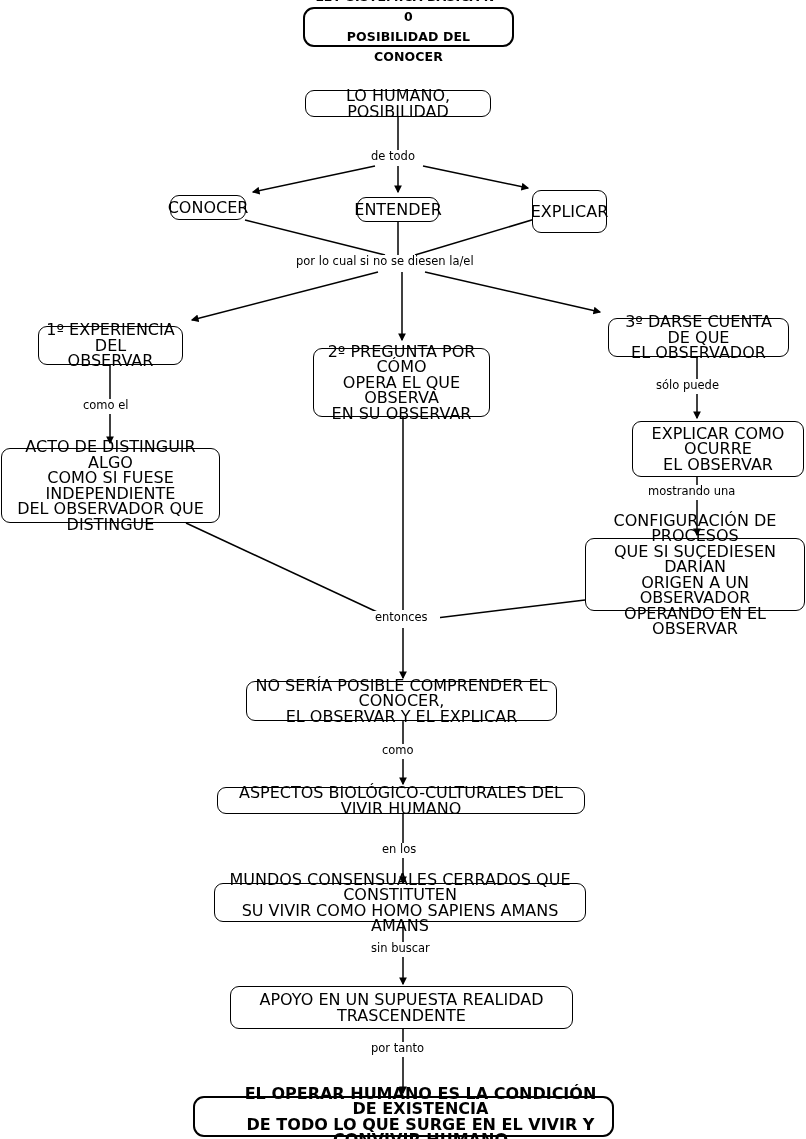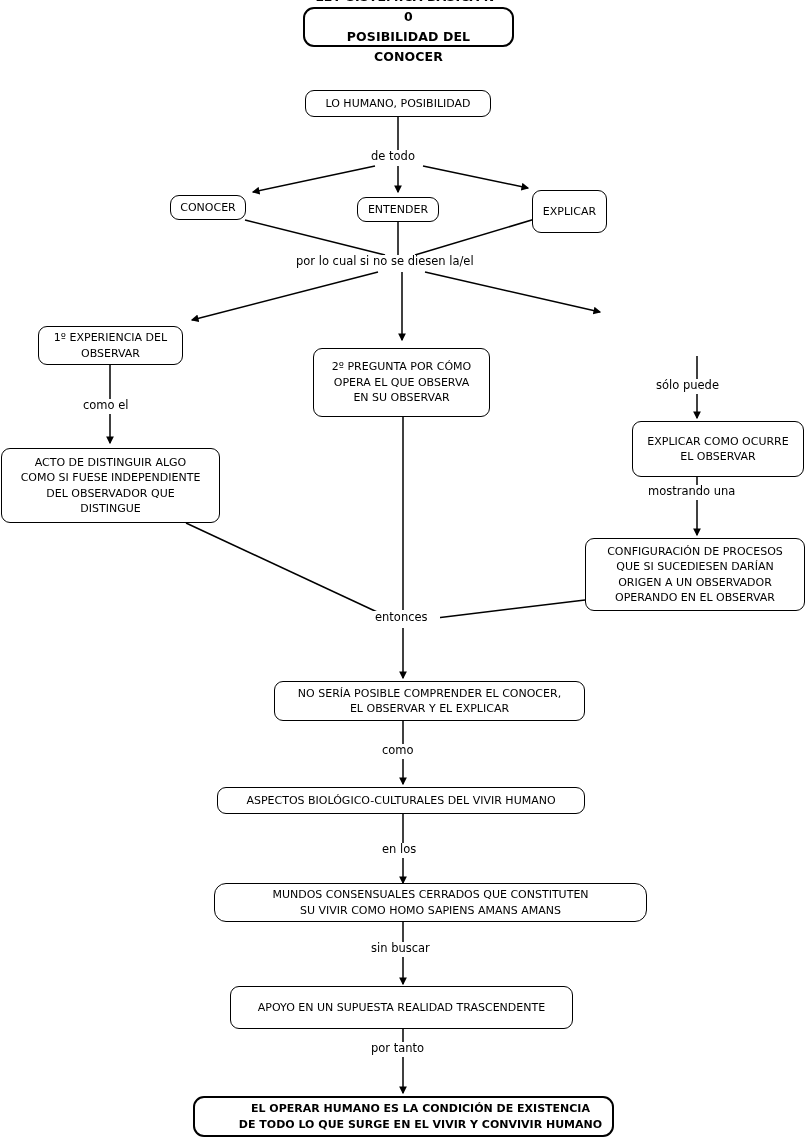--- a/index.html
+++ b/index.html
@@ -24,21 +24,21 @@
     height: 1139px;
     pointer-events: none;
   }
   .node {
     position: absolute;
     box-sizing: border-box;
     border: 1.5px solid #000000;
     border-radius: 9px;
     background: #ffffff;
     color: #000000;
-    font-size: 11px;
+    font-size: 16px;
     line-height: 15.5px;
     text-align: center;
     display: flex;
     align-items: center;
     justify-content: center;
     padding: 2px 6px;
     white-space: pre-line;
   }
   .node.thick {
     border-width: 2.6px;
@@ -128,40 +128,42 @@
 
   <div class="node" style="left:532px; top:190px; width:75px; height:43px;">EXPLICAR</div>
 
   <div class="node" style="left:38px; top:326px; width:145px; height:39px;">1º EXPERIENCIA DEL
 OBSERVAR</div>
 
   <div class="node" style="left:313px; top:348px; width:177px; height:69px;">2º  PREGUNTA POR CÓMO
 OPERA EL QUE OBSERVA
 EN SU OBSERVAR</div>
 
+  <div class="node" style="left:608px; top:318px; width:181px; height:39px;">3º DARSE CUENTA DE QUE
+EL OBSERVADOR</div>
 
   <div class="node" style="left:1px; top:448px; width:219px; height:75px;">ACTO DE DISTINGUIR ALGO
 COMO SI FUESE INDEPENDIENTE
 DEL OBSERVADOR QUE
 DISTINGUE</div>
 
   <div class="node" style="left:612px; top:421px; width:172px; height:56px;margin-left:20px;">EXPLICAR COMO OCURRE
 EL OBSERVAR</div>
 
   <div class="node" style="left:585px; top:538px; width:220px; height:73px;">CONFIGURACIÓN DE PROCESOS
 QUE SI SUCEDIESEN DARÍAN
 ORIGEN A UN OBSERVADOR
 OPERANDO EN EL OBSERVAR</div>
 
-  <div class="node" style="left:246px; top:681px; width:311px; height:40px;margin-left:28px;">NO SERÍA POSIBLE COMPRENDER EL CONOCER,
+  <div class="node" style="left:246px; top:681px; width:311px; height:40px;">NO SERÍA POSIBLE COMPRENDER EL CONOCER,
 EL OBSERVAR Y EL EXPLICAR</div>
 
   <div class="node" style="left:217px; top:787px; width:368px; height:27px;">ASPECTOS BIOLÓGICO-CULTURALES DEL VIVIR HUMANO</div>
 
-  <div class="node" style="left:214px; top:883px; width:433px; height:39px;border-radius:12px;">MUNDOS CONSENSUALES CERRADOS QUE CONSTITUTEN
+  <div class="node" style="left:214px; top:883px; width:372px; height:39px;">MUNDOS CONSENSUALES CERRADOS QUE CONSTITUTEN
 SU VIVIR COMO HOMO SAPIENS AMANS AMANS</div>
 
   <div class="node" style="left:230px; top:986px; width:343px; height:43px;">APOYO EN UN SUPUESTA REALIDAD TRASCENDENTE</div>
 
   <div class="node thick" style="left:193px; top:1096px; width:421px; height:41px;padding-left:40px;">EL OPERAR HUMANO ES LA CONDICIÓN DE EXISTENCIA
 DE TODO LO QUE SURGE EN EL VIVIR Y CONVIVIR HUMANO</div>
 
   <div class="linklabel" style="left:368px; top:150px; width:62px;">de todo</div>
 
   <div class="linklabel" style="left:293px; top:255px; width:218px;">por lo cual si no se diesen la/el</div>

